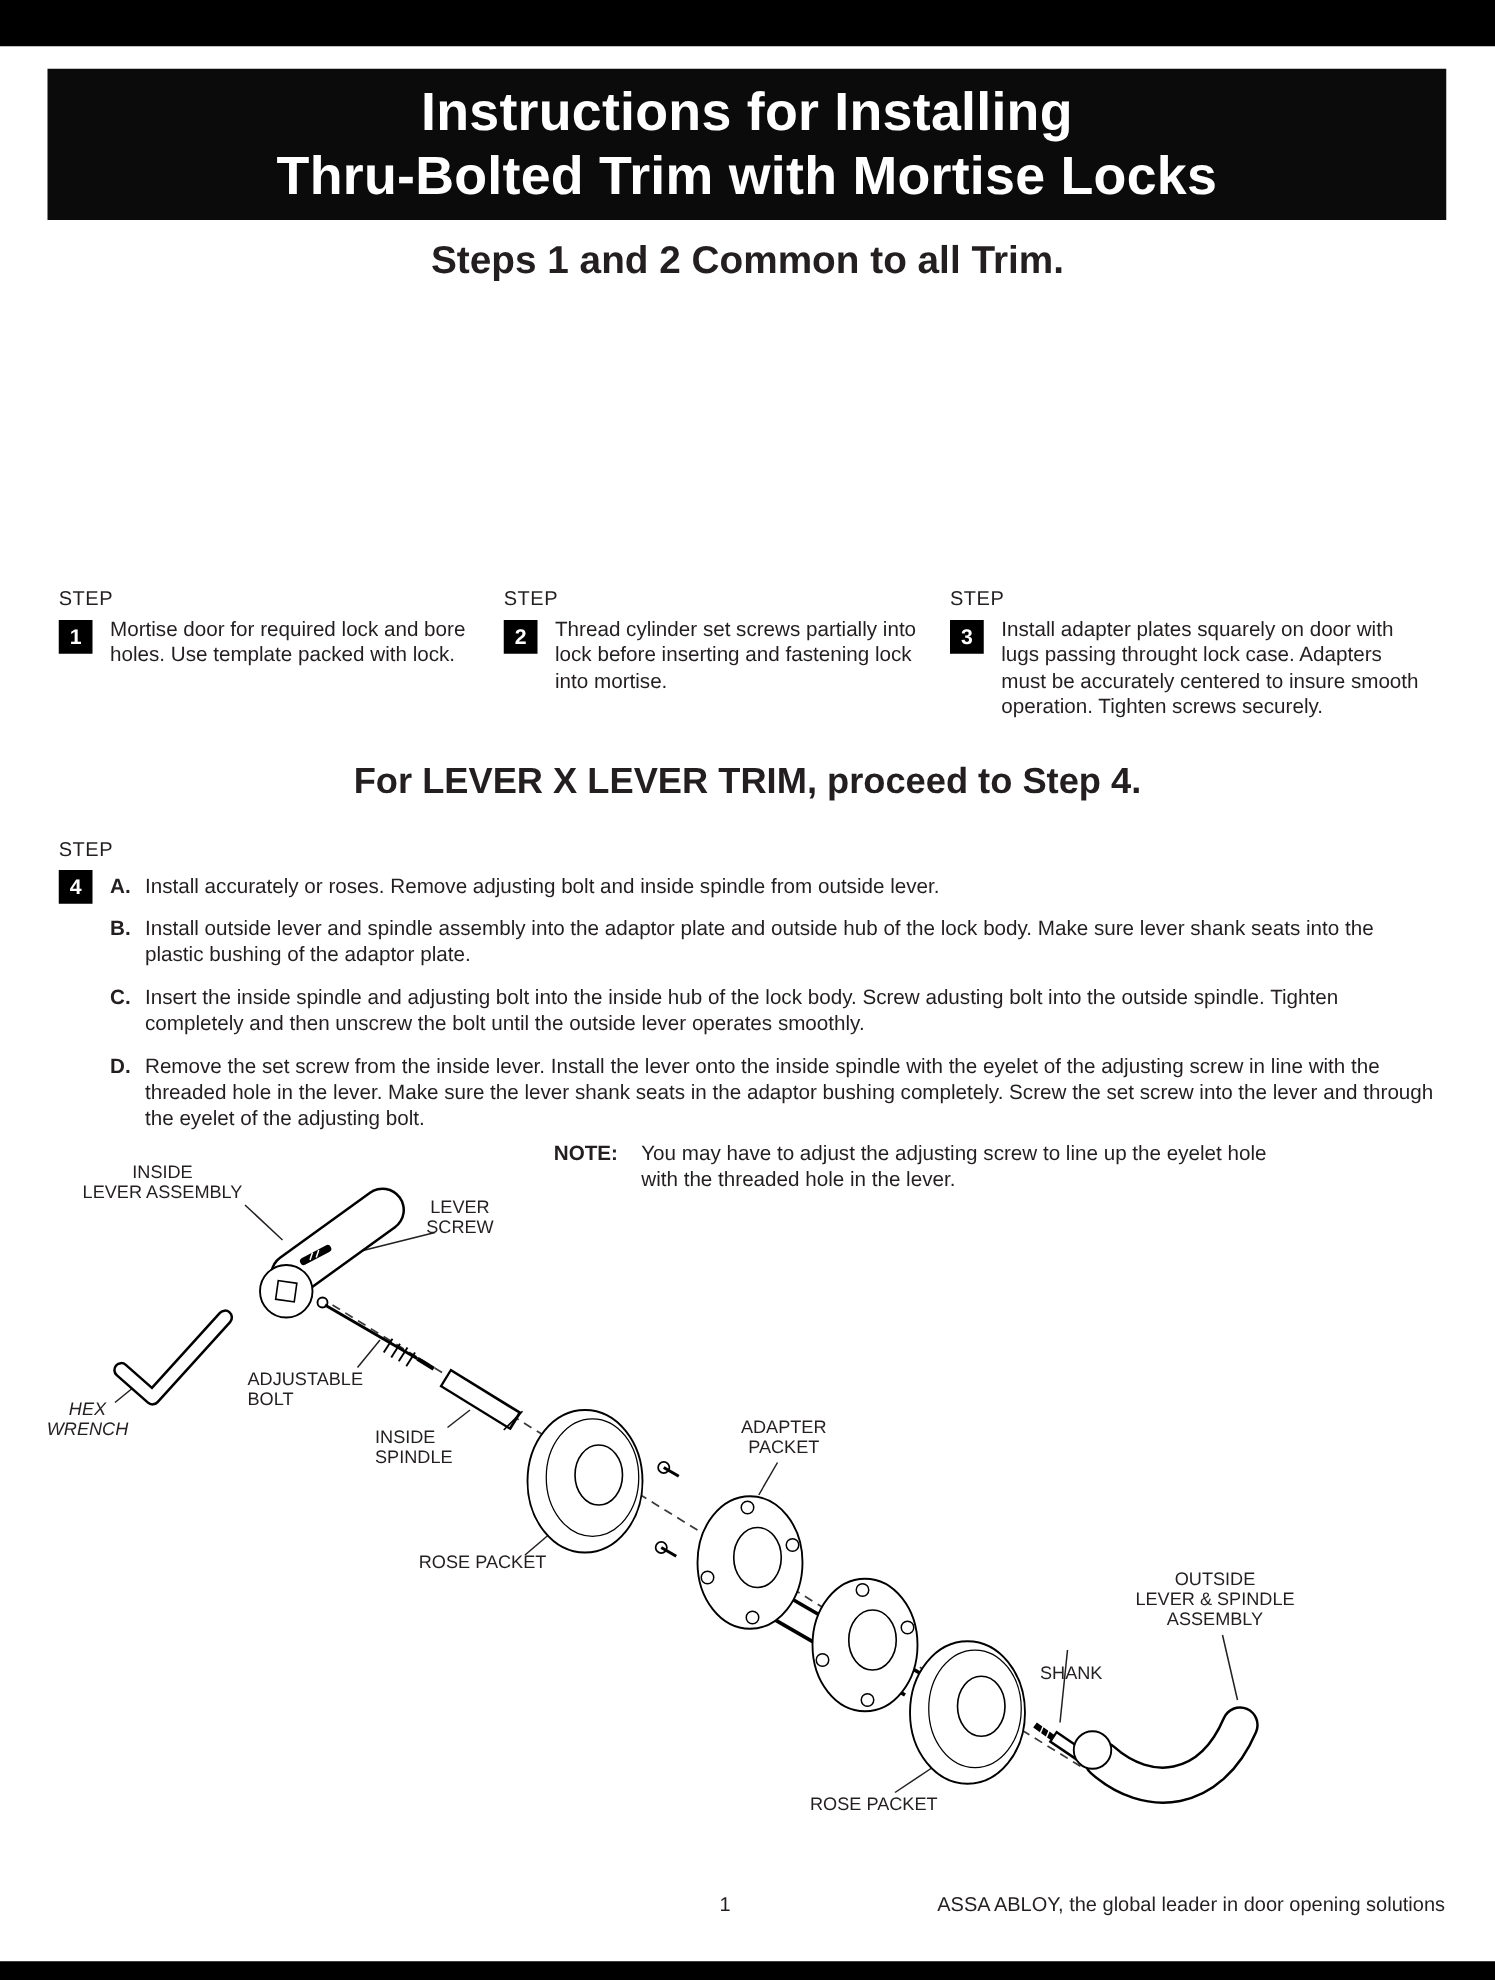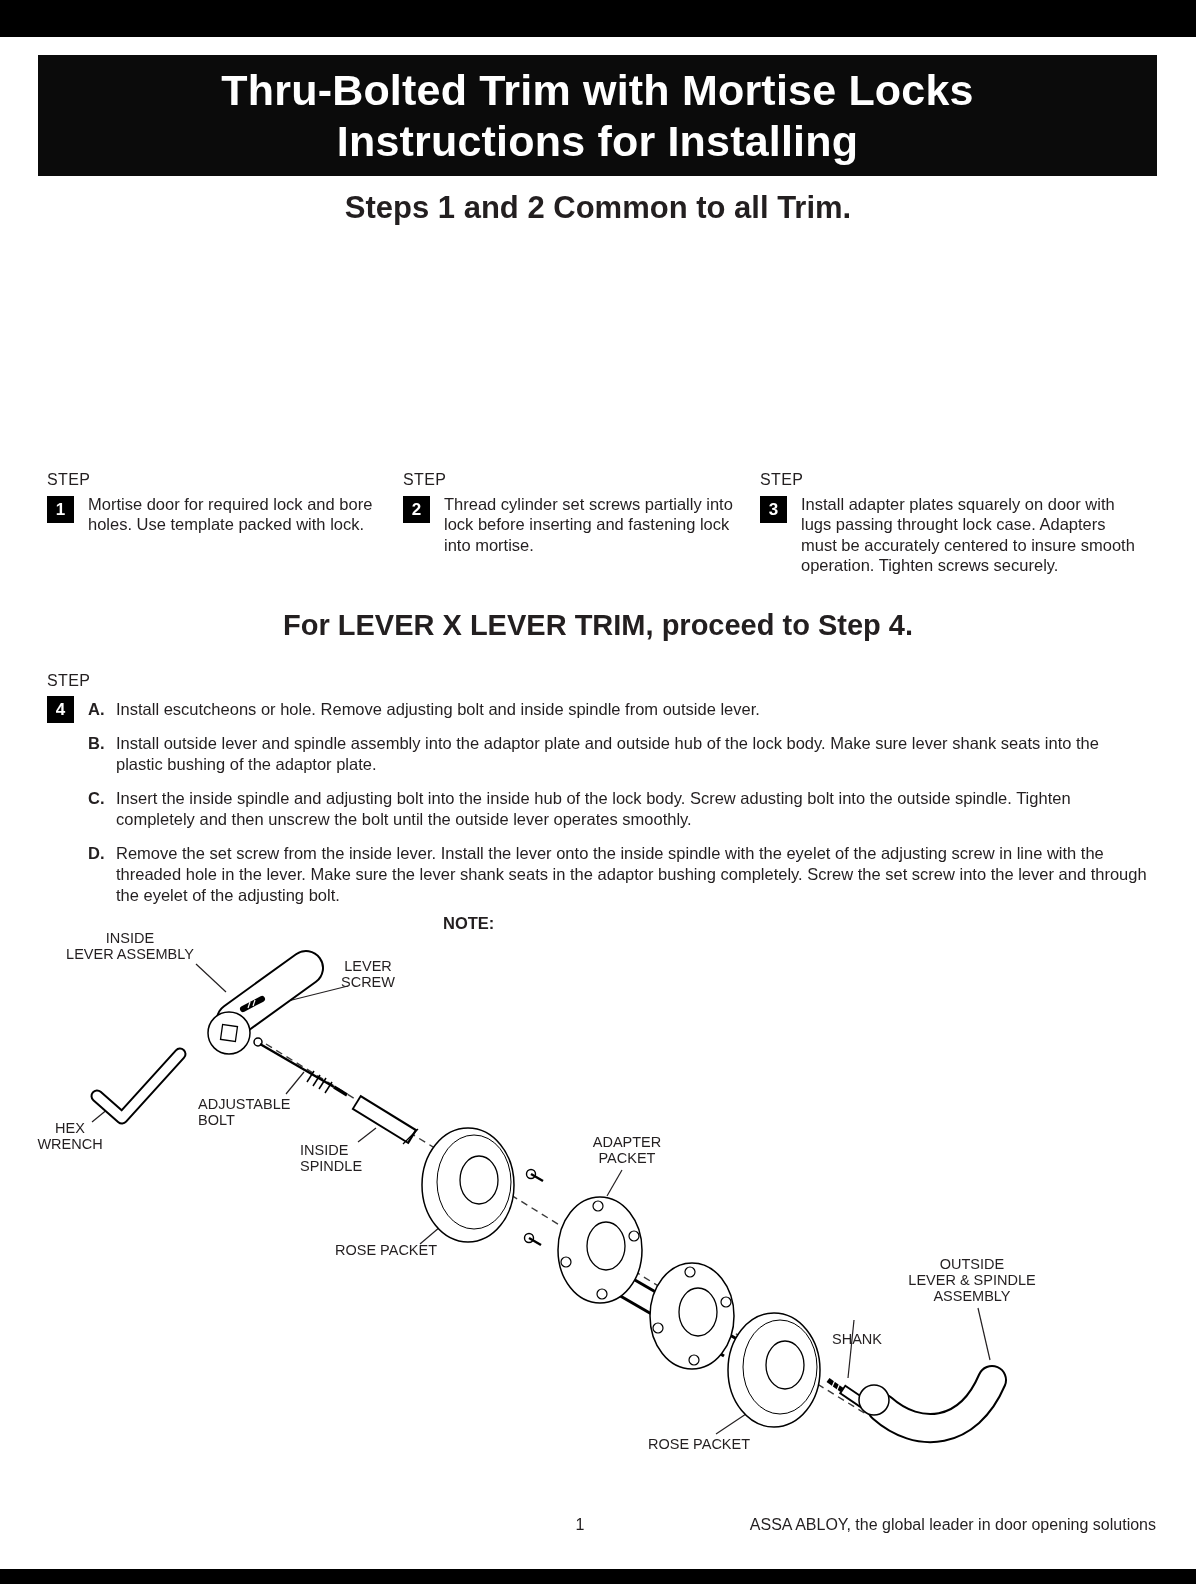--- a/index.html
+++ b/index.html
@@ -69,22 +69,22 @@
   .pagenum { position:absolute; left:560px; top:1516px; width:40px; text-align:center; font-size:16px; }
 </style>
 </head>
 <body>
 
 <div class="page">
 
   <div class="topbar"></div>
 
   <div class="titlebox">
+    <div class="tline">Instructions for Installing</div>
     <div class="tline">Thru-Bolted Trim with Mortise Locks</div>
-    <div class="tline">Instructions for Installing</div>
   </div>
 
   <div class="subtitle">Steps 1 and 2 Common to all Trim.</div>
 
   <div class="stepcol" style="left:47px; width:330px;">
     <div class="steplabel">STEP</div>
     <div class="steprow">
       <div class="stepnum">1</div>
       <div class="steptext">Mortise door for required lock and bore holes. Use template packed with lock.</div>
     </div>
@@ -109,38 +109,39 @@
   <div class="midheading">
     <div>For LEVER X LEVER TRIM, proceed to Step 4.</div>
   </div>
 
   <div class="step4label">STEP</div>
   <div class="step4num">4</div>
 
   <div class="items">
     <div class="item">
       <span class="letter">A.</span>
-      <span class="itext">Install escutcheons or hole. Remove adjusting bolt and inside spindle from outside lever.</span>
+      <span class="itext">Install accurately or roses. Remove adjusting bolt and inside spindle from outside lever.</span>
     </div>
     <div class="item">
       <span class="letter">B.</span>
       <span class="itext">Install outside lever and spindle assembly into the adaptor plate and outside hub of the lock body. Make sure lever shank seats into the plastic bushing of the adaptor plate.</span>
     </div>
     <div class="item">
       <span class="letter">C.</span>
       <span class="itext">Insert the inside spindle and adjusting bolt into the inside hub of the lock body. Screw adusting bolt into the outside spindle. Tighten completely and then unscrew the bolt until the outside lever operates smoothly.</span>
     </div>
     <div class="item">
       <span class="letter">D.</span>
       <span class="itext">Remove the set screw from the inside lever. Install the lever onto the inside spindle with the eyelet of the adjusting screw in line with the threaded hole in the lever. Make sure the lever shank seats in the adaptor bushing completely. Screw the set screw into the lever and through the eyelet of the adjusting bolt.</span>
     </div>
   </div>
 
   <div class="noteblock">
     <div class="notelabel">NOTE:</div>
+    <div class="notetext">You may have to adjust the adjusting screw to line up the eyelet hole with the threaded hole in the lever.</div>
   </div>
 
   <div class="diagram">
     <svg width="1196" height="585" viewBox="0 0 1196 585">
 
       <line x1="266" y1="116" x2="866" y2="486" stroke="#3a3a3a" stroke-width="1.4" stroke-dasharray="7 5"></line>
 
       <g stroke="#231f20" stroke-width="1.2">
         <line x1="196" y1="36" x2="226" y2="64"></line>
         <line x1="348" y1="58" x2="268" y2="78"></line>
@@ -247,21 +248,21 @@
       <div>LEVER ASSEMBLY</div>
     </div>
     <div class="dlabel ctr" style="left:332px; top:30px; width:72px;">
       <div>LEVER</div>
       <div>SCREW</div>
     </div>
     <div class="dlabel" style="left:198px; top:168px;">
       <div>ADJUSTABLE</div>
       <div>BOLT</div>
     </div>
-    <div class="dlabel ctr" style="left:28px; top:192px; width:84px;">
+    <div class="dlabel ctr" style="left:28px; top:192px; width:84px;font-style:italic;">
       <div>HEX</div>
       <div>WRENCH</div>
     </div>
     <div class="dlabel" style="left:300px; top:214px;">
       <div>INSIDE</div>
       <div>SPINDLE</div>
     </div>
     <div class="dlabel" style="left:335px; top:314px;">
       <div>ROSE PACKET</div>
     </div>

